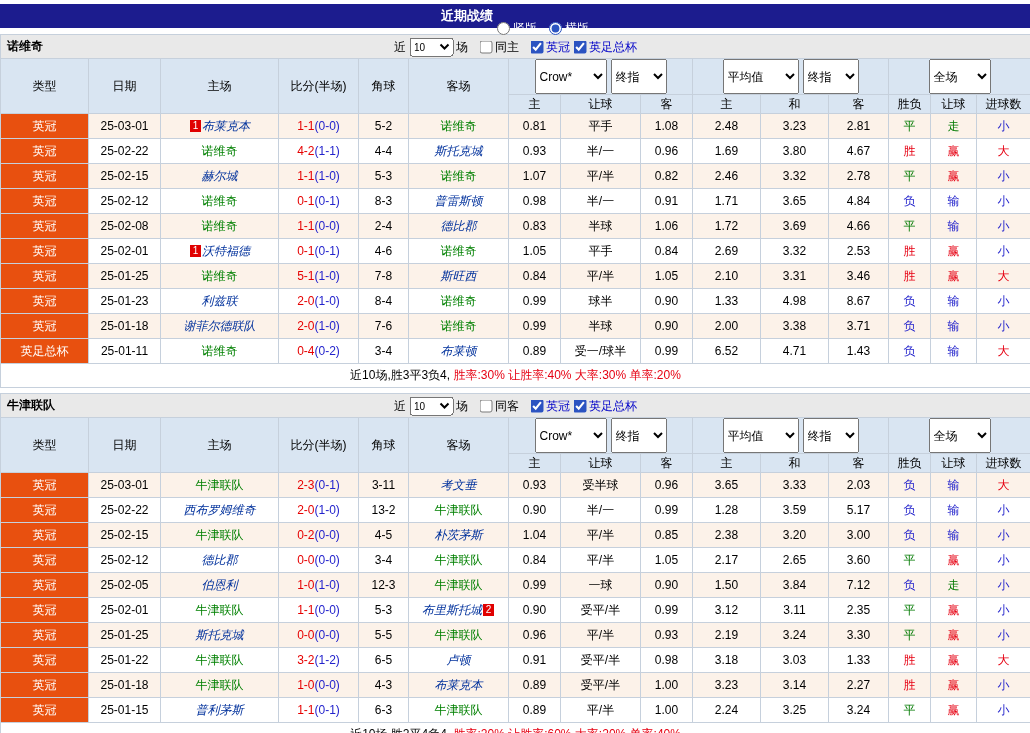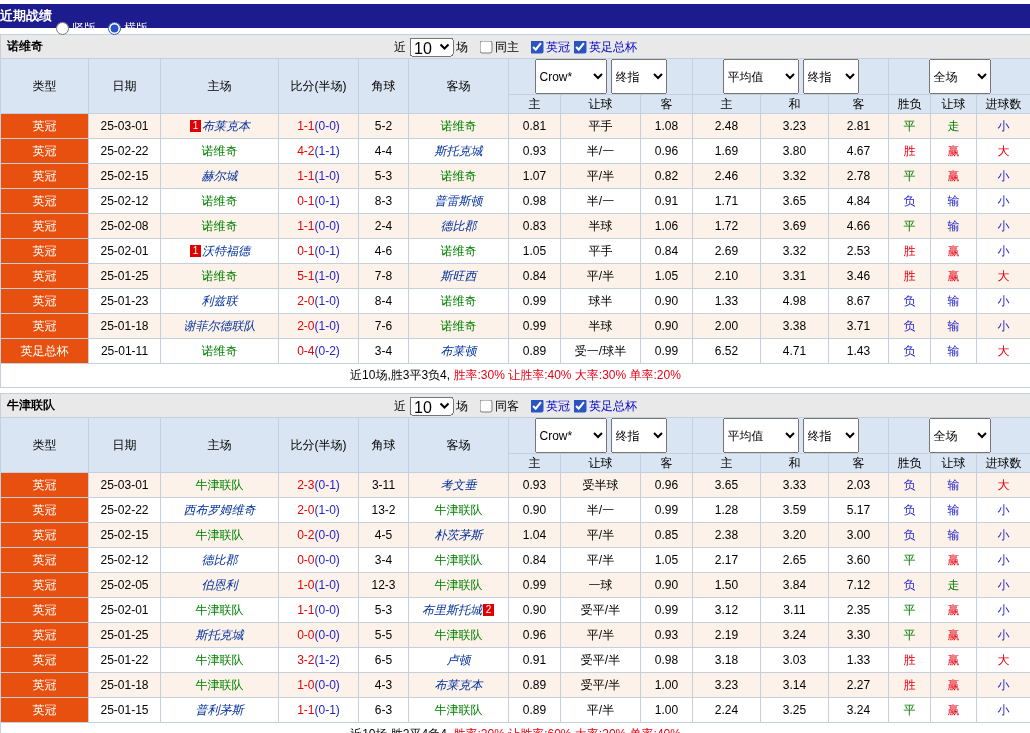--- a/index.html
+++ b/index.html
@@ -1,29 +1,29 @@
 <!DOCTYPE html>
 <html style="--topbar-bg: #1c1c8e; --badge-bg: #e8500f; --head-bg: #d9e5f2; --teambar-bg: #e9e9e9; --odd-bg: #fcf2e9; --border: #c6d0dc; --focus-team: #008000; --opp-team: #00319c; --ft: #e60000; --ht: #2222cc; --sum-red: #e60012; --lbl-blue: #0000c8;"><head>
 <meta charset="utf-8">
 <style>
   *{box-sizing:border-box;}
   html,body{margin:0;padding:0;}
   body{width:1030px;font-family:"Liberation Sans","DejaVu Sans",sans-serif;font-size:12px;color:#000;background:#fff;padding-top:4px;}
-  .topbar{height:24px;background:var(--topbar-bg,#1c1c8e);display:flex;align-items:center;justify-content:flex-start;gap:4px;margin-bottom:6px;}
+  .topbar{height:24px;background:var(--topbar-bg,#1c1c8e);display:flex;align-items:center;justify-content:center;gap:4px;margin-bottom:6px;}
   .topbar .title{color:#fff;font-weight:bold;font-size:13px;}
   .radio-group{display:flex;align-items:center;gap:12px;margin-top:24px;}
   .radio-opt{display:flex;align-items:center;gap:3px;color:#fff;cursor:pointer;font-size:12px;}
   .radio-opt input{margin:0;width:13px;height:13px;accent-color:#2b53c1;}
   table.stats{width:1030px;border-collapse:collapse;table-layout:fixed;margin-bottom:5px;}
   .stats td{border:1px solid var(--border,#c6d0dc);text-align:center;padding:0 2px;height:25px;overflow:hidden;white-space:nowrap;}
   tr.teambar td{background:var(--teambar-bg,#e9e9e9);text-align:left;position:relative;height:24px;padding-left:6px;}
   .team-name{font-weight:bold;}
   .filterbar{position:absolute;left:50%;top:50%;transform:translate(-50%,-50%);display:flex;align-items:center;gap:3px;white-space:nowrap;}
   .filterbar input[type=checkbox]{margin:0 0 0 8px;width:13px;height:13px;accent-color:#2b53c1;}
-  .filterbar select{font-size:16px;height:19px;}
+  .filterbar select{font-size:10px;height:19px;}
   tr.headrow td{background:var(--head-bg,#d9e5f2);height:24px;}
   tr.headrow.sub td{height:19px;}
   tr.headrow select{font-size:12px;height:35px;margin:0 2px;}
   td.league{background:var(--badge-bg,#e8500f);color:#fff;}
   tr.odd{background:var(--odd-bg,#fcf2e9);}
   .focus{color:var(--focus-team,#008000);cursor:pointer;}
   .opp{color:var(--opp-team,#00319c);cursor:pointer;font-style:italic;}
   .ft{color:var(--ft,#e60000);}
   .ht{color:var(--ht,#2222cc);}
   .num{color:#000;}

